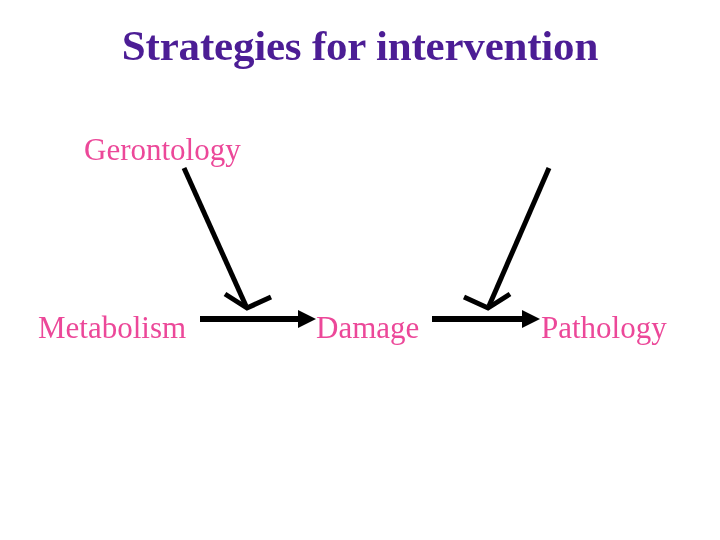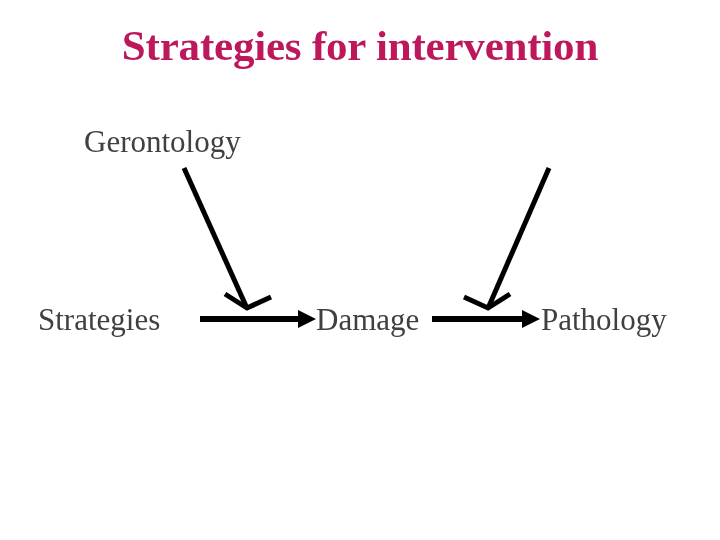--- a/index.html
+++ b/index.html
@@ -20,31 +20,32 @@
     position: absolute;
     left: 0;
     top: 22px;
     width: 720px;
     text-align: center;
     font-family: "Liberation Serif", "DejaVu Serif", serif;
     font-weight: bold;
     font-size: 43px;
     line-height: 48px;
     letter-spacing: -0.2px;
-    color: #be185d;
+    color: #4c1d95;
     white-space: nowrap;
   }
   .node-label {
     position: absolute;
     font-family: "Liberation Serif", "DejaVu Serif", serif;
     font-weight: normal;
     font-size: 31px;
     line-height: 36px;
-    color: #404040;
+    color: #ec4899;
     white-space: nowrap;
+    margin-top: 8px;
   }
   #label-gerontology { left: 84px;  top: 124px; }
   #label-geriatrics  { left: 500px; top: 124px; }
   #label-metabolism  { left: 38px;  top: 302px; }
   #label-damage      { left: 316px; top: 302px; }
   #label-pathology   { left: 541px; top: 302px; }
 
   #diagram-svg {
     position: absolute;
     left: 0;
@@ -81,19 +82,19 @@
     <g>
       <line x1="549" y1="168" x2="489" y2="306" stroke="#000000" stroke-width="5" stroke-linecap="butt"></line>
       <path d="M 510,294 L 488,308 L 464,297" fill="none" stroke="#000000" stroke-width="5" stroke-linecap="butt" stroke-linejoin="miter"></path>
     </g>
 
   </svg>
 
   <div class="node-label" id="label-gerontology">Gerontology</div>
 
 
-  <div class="node-label" id="label-metabolism">Strategies</div>
+  <div class="node-label" id="label-metabolism">Metabolism</div>
 
   <div class="node-label" id="label-damage">Damage</div>
 
   <div class="node-label" id="label-pathology">Pathology</div>
 
 </div>
 
 </body></html>

